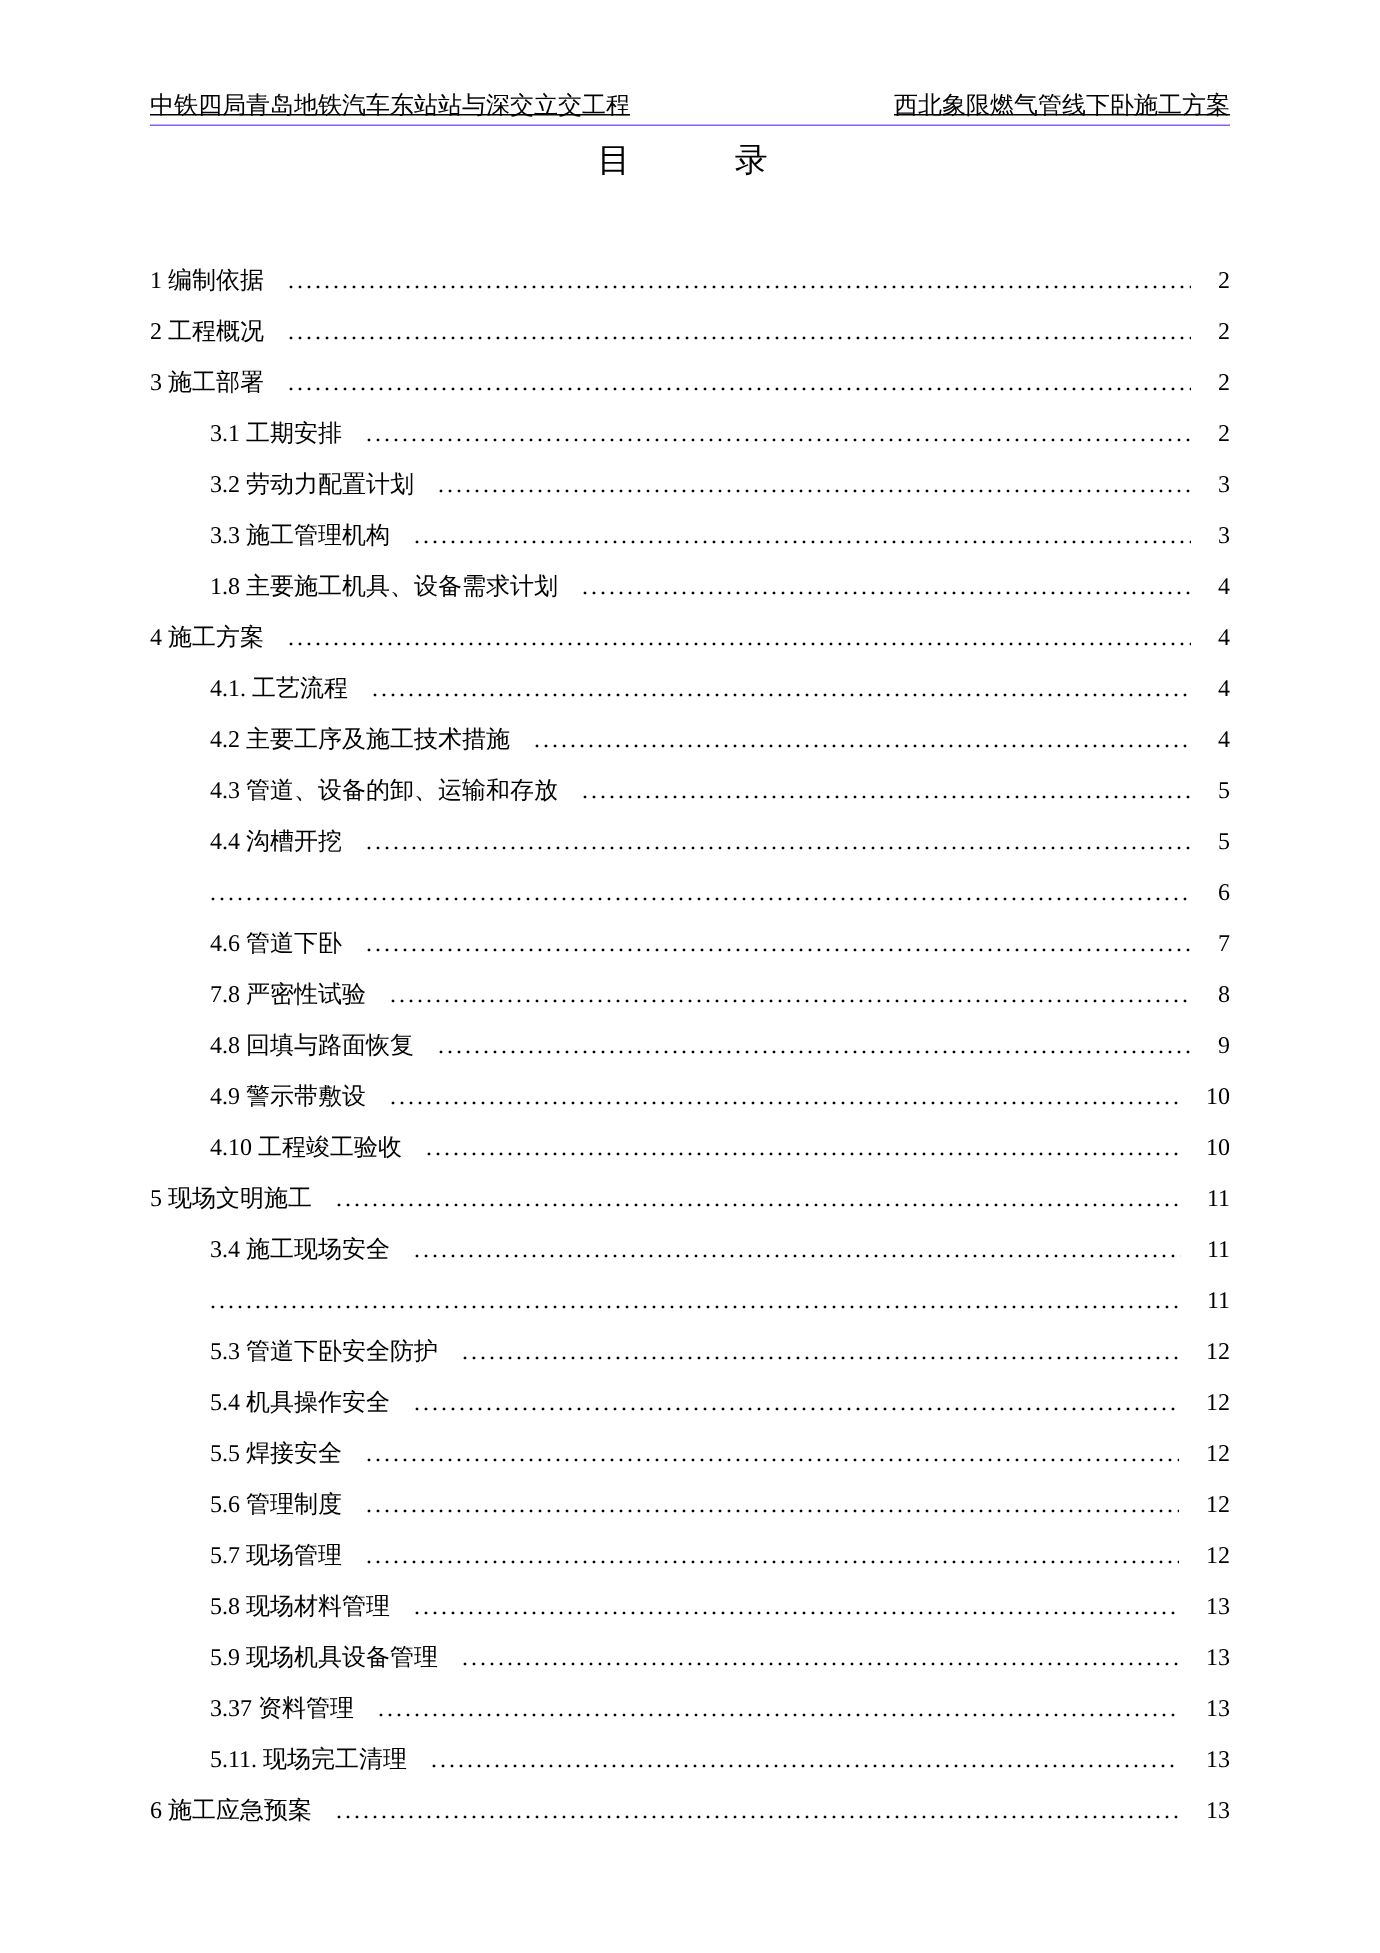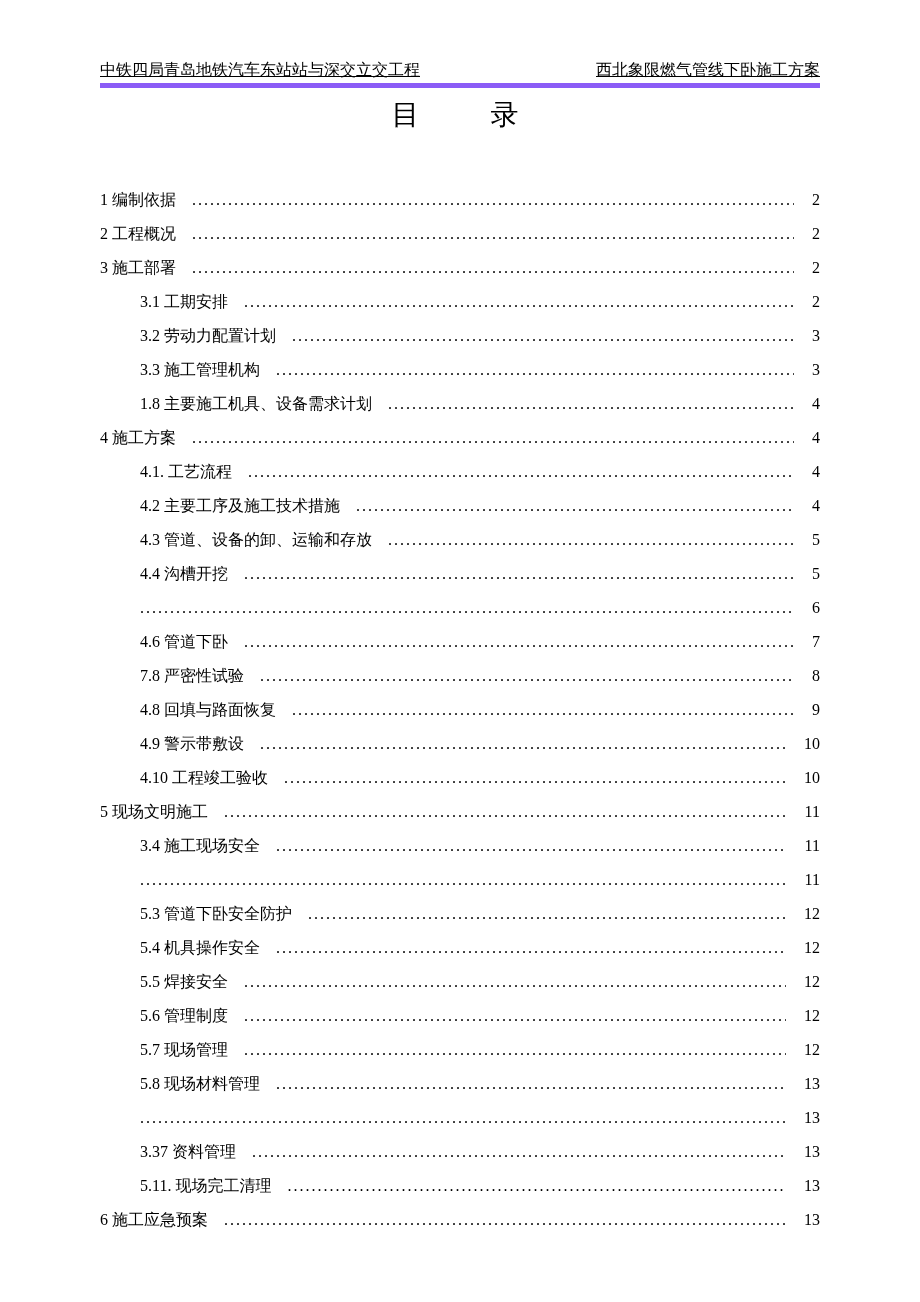--- a/index.html
+++ b/index.html
@@ -12,33 +12,33 @@
       background: #fff;
       width: 920px;
       margin: 0 auto;
       padding: 60px 100px;
       font-size: 16px;
       color: #000;
     }
     .header-row {
       display: flex;
       justify-content: space-between;
-      border-bottom: 5px solid #8b5cf6;
+      border-bottom: 1px solid #8b5cf6;
       padding-bottom: 2px;
       margin-bottom: 2px;
     }
     .header-left {
       text-decoration: underline;
     }
     .header-right {
       text-decoration: underline;
     }
     .title {
       text-align: center;
-      font-size: 28px;
+      font-size: 22px;
       letter-spacing: 32px;
       padding-left: 22px;
       margin-top: 8px;
       margin-bottom: 50px;
       font-weight: normal;
     }
     .toc {
       line-height: 2.0;
     }
     .toc-line {
@@ -205,20 +205,21 @@
       <span class="toc-text">5.7 现场管理</span>
       <span class="toc-leader"></span>
       <span class="toc-page">12</span>
     </div>
     <div class="toc-line level2">
       <span class="toc-text">5.8 现场材料管理</span>
       <span class="toc-leader"></span>
       <span class="toc-page">13</span>
     </div>
     <div class="toc-line level2">
+      <span class="toc-text">5.9 现场机具设备管理</span>
       <span class="toc-leader"></span>
       <span class="toc-page">13</span>
     </div>
     <div class="toc-line level2">
       <span class="toc-text">3.37 资料管理</span>
       <span class="toc-leader"></span>
       <span class="toc-page">13</span>
     </div>
     <div class="toc-line level2">
       <span class="toc-text">5.11. 现场完工清理</span>

